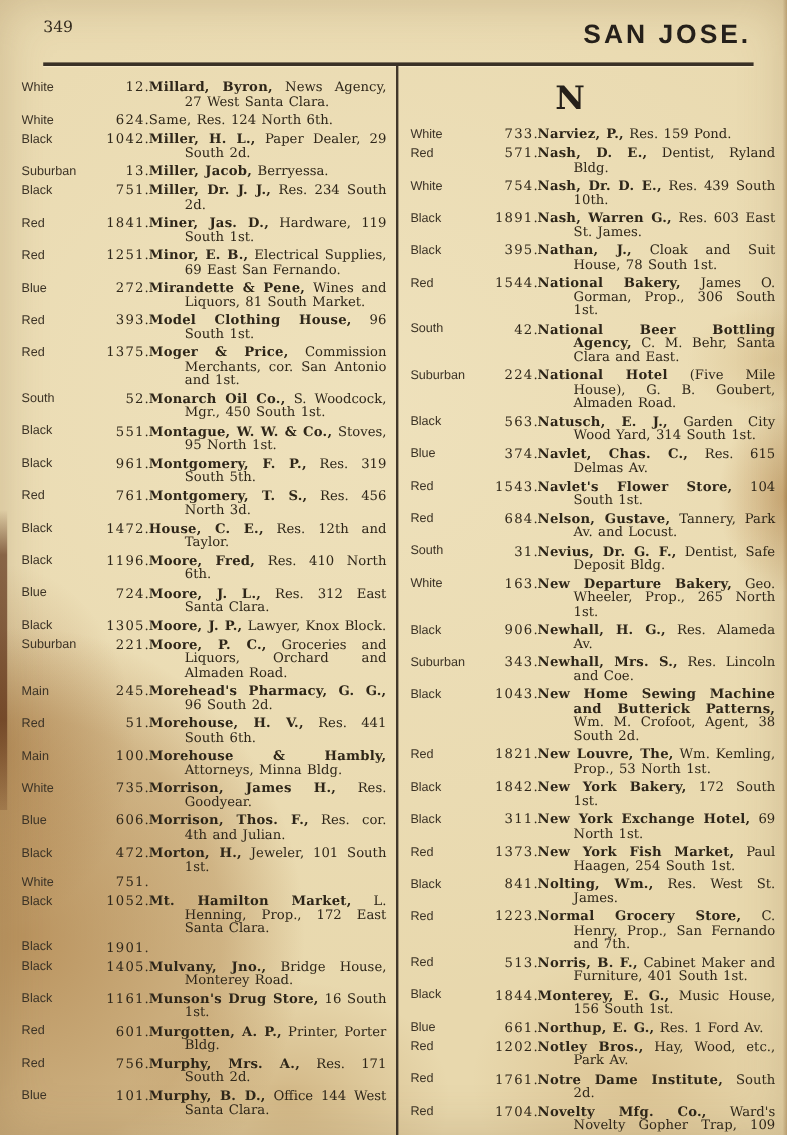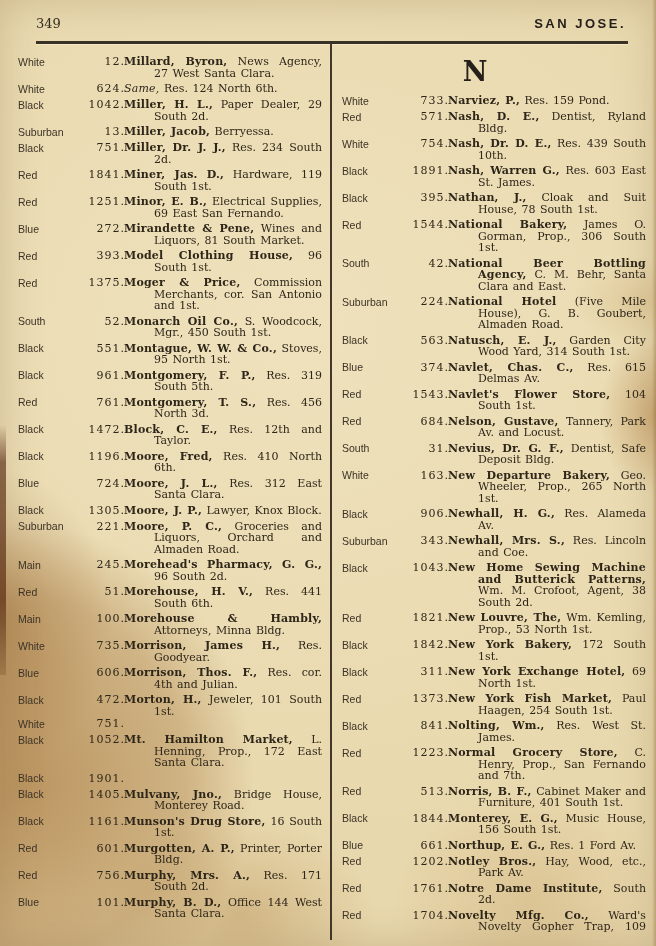--- a/index.html
+++ b/index.html
@@ -20,21 +20,21 @@
     box-shadow: inset 0 0 40px rgba(120,85,40,0.25);
   }
   .edge-stain{position:absolute;left:0;top:425px;width:6px;height:250px;
     background:linear-gradient(to bottom, rgba(90,45,20,0) 0%, rgba(90,45,20,0.65) 15%, rgba(90,45,20,0.7) 70%, rgba(90,45,20,0.2) 100%);}
   .right-edge{position:absolute;right:0;top:0;width:4px;height:946px;background:linear-gradient(to left, rgba(130,90,40,0.35), rgba(130,90,40,0));}
 
   .header{display:flex;justify-content:space-between;align-items:flex-start;
     padding:16px 30px 8px 36px;gap:24px;}
   .page-number{font-family:"DejaVu Serif", serif;font-size:13px;color:#332b1e;}
   .header-title{font-family:"Liberation Sans", sans-serif;font-weight:bold;
-    font-size:13px;letter-spacing:2.5px;color:#25201a;}
+    font-size:22px;letter-spacing:2.5px;color:#25201a;}
 
   .rule{height:3px;background:#3a3126;margin:2px 28px 0 36px;
     box-shadow:0 1px 0 rgba(255,245,220,0.5);}
 
   .columns{display:flex;align-items:stretch;height:888px;padding:8px 8px 0 18px;box-sizing:border-box;justify-content:flex-end;}
   .column{flex:1;overflow:hidden;padding-top:4px;}
   .column.left{padding-right:6px;}
   .column.right{padding-left:10px;}
   .divider{width:2px;background:#41372a;margin-top:-8px;height:896px;}
 
@@ -45,21 +45,21 @@
   .entry{display:grid;grid-template-columns:58px 48px 1fr;margin-bottom:4px;}
   .entry .label{font-family:"Liberation Sans", sans-serif;font-size:10.5px;
     color:#3c3326;line-height:11.5px;padding-top:0.5px;}
   .entry .number{font-size:11px;text-align:right;letter-spacing:1px;
     line-height:11.5px;white-space:nowrap;}
   .entry .number::after{content:".";letter-spacing:0;}
   .entry .text{font-size:11px;line-height:11.5px;text-align:justify;
     padding-left:40px;text-indent:-30px;margin-left:-10px;
     padding-right:2px;word-spacing:1px;}
   .entry .name{font-weight:bold;letter-spacing:0.2px;}
-  .entry .name.italic{font-weight:normal;font-style:italic;}
+  .entry .name.italic{font-weight:normal;}
   .entry.tight{margin-top:-3px;}
 </style>
 </head>
 <body>
 
 <div class="page">
   <div class="edge-stain"></div>
   <div class="right-edge"></div>
 
   <div class="header">
@@ -137,21 +137,21 @@
           <span class="text"><span class="name">Montgomery, F. P.,</span> <span>Res. 319 South 5th.</span></span>
         </div>
         <div class="entry">
           <span class="label">Red</span>
           <span class="number">761</span>
           <span class="text"><span class="name">Montgomery, T. S.,</span> <span>Res. 456 North 3d.</span></span>
         </div>
         <div class="entry">
           <span class="label">Black</span>
           <span class="number">1472</span>
-          <span class="text"><span class="name">Block, C. E.,</span> <span>Res. 12th and Taylor.</span></span>
+          <span class="text"><span class="name">House, C. E.,</span> <span>Res. 12th and Taylor.</span></span>
         </div>
         <div class="entry">
           <span class="label">Black</span>
           <span class="number">1196</span>
           <span class="text"><span class="name">Moore, Fred,</span> <span>Res. 410 North 6th.</span></span>
         </div>
         <div class="entry">
           <span class="label">Blue</span>
           <span class="number">724</span>
           <span class="text"><span class="name">Moore, J. L.,</span> <span>Res. 312 East Santa Clara.</span></span>

